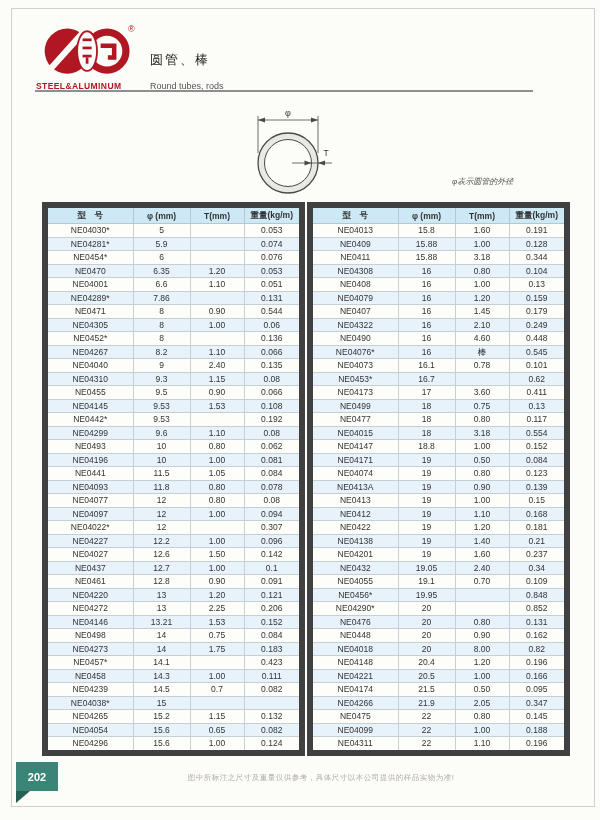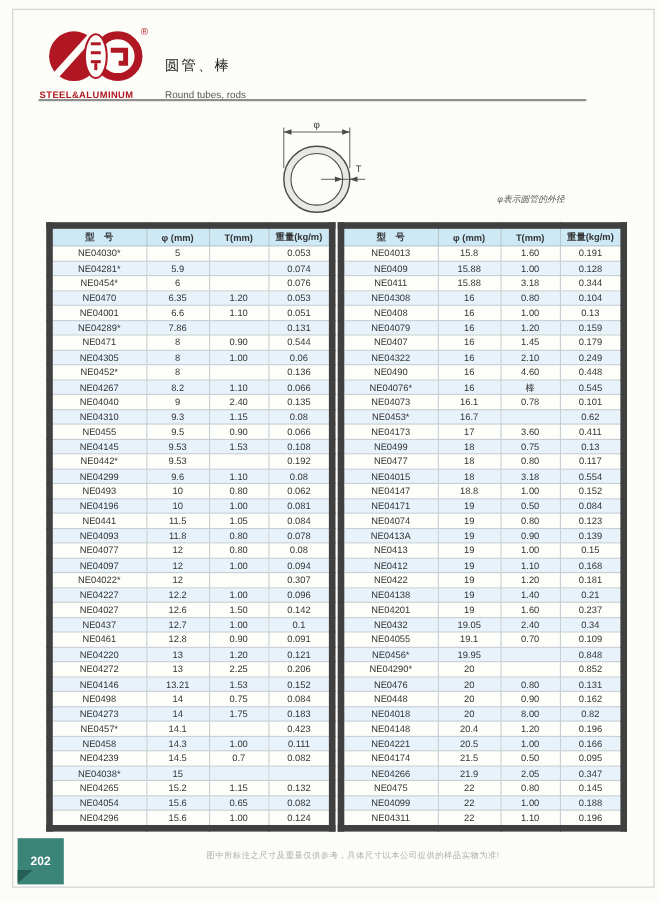--- a/index.html
+++ b/index.html
@@ -38,21 +38,21 @@
   }
   .spec-table td {
     height:12.5px; border:1px solid #c6cfd4; padding:0; text-align:center;
     line-height:1; color:#333; overflow:hidden; white-space:nowrap;
   }
   .spec-table tbody tr:nth-child(odd)  td { background:#fdfdfa; }
   .spec-table tbody tr:nth-child(even) td { background:#e7f2fa; }
 
   
   .page-badge {
-    position:absolute; left:16px; top:762px; width:42px; height:42px; background:#3a8577;
+    position:absolute; left:16px; top:762px; width:42px; height:29px; background:#3a8577;
     color:#fff; font-size:11px; font-weight:bold; display:flex; align-items:center; justify-content:center;
   }
   .badge-fold {
     position:absolute; left:16px; top:791px; width:0; height:0;
     border-top:12px solid #265f54; border-right:14px solid transparent;
   }
   .footer-note {
     position:absolute; left:0; top:773px; width:600px; text-align:center;
     font-size:7.5px; color:#b3ada6; letter-spacing:0.5px;margin-left:21px;
   }

